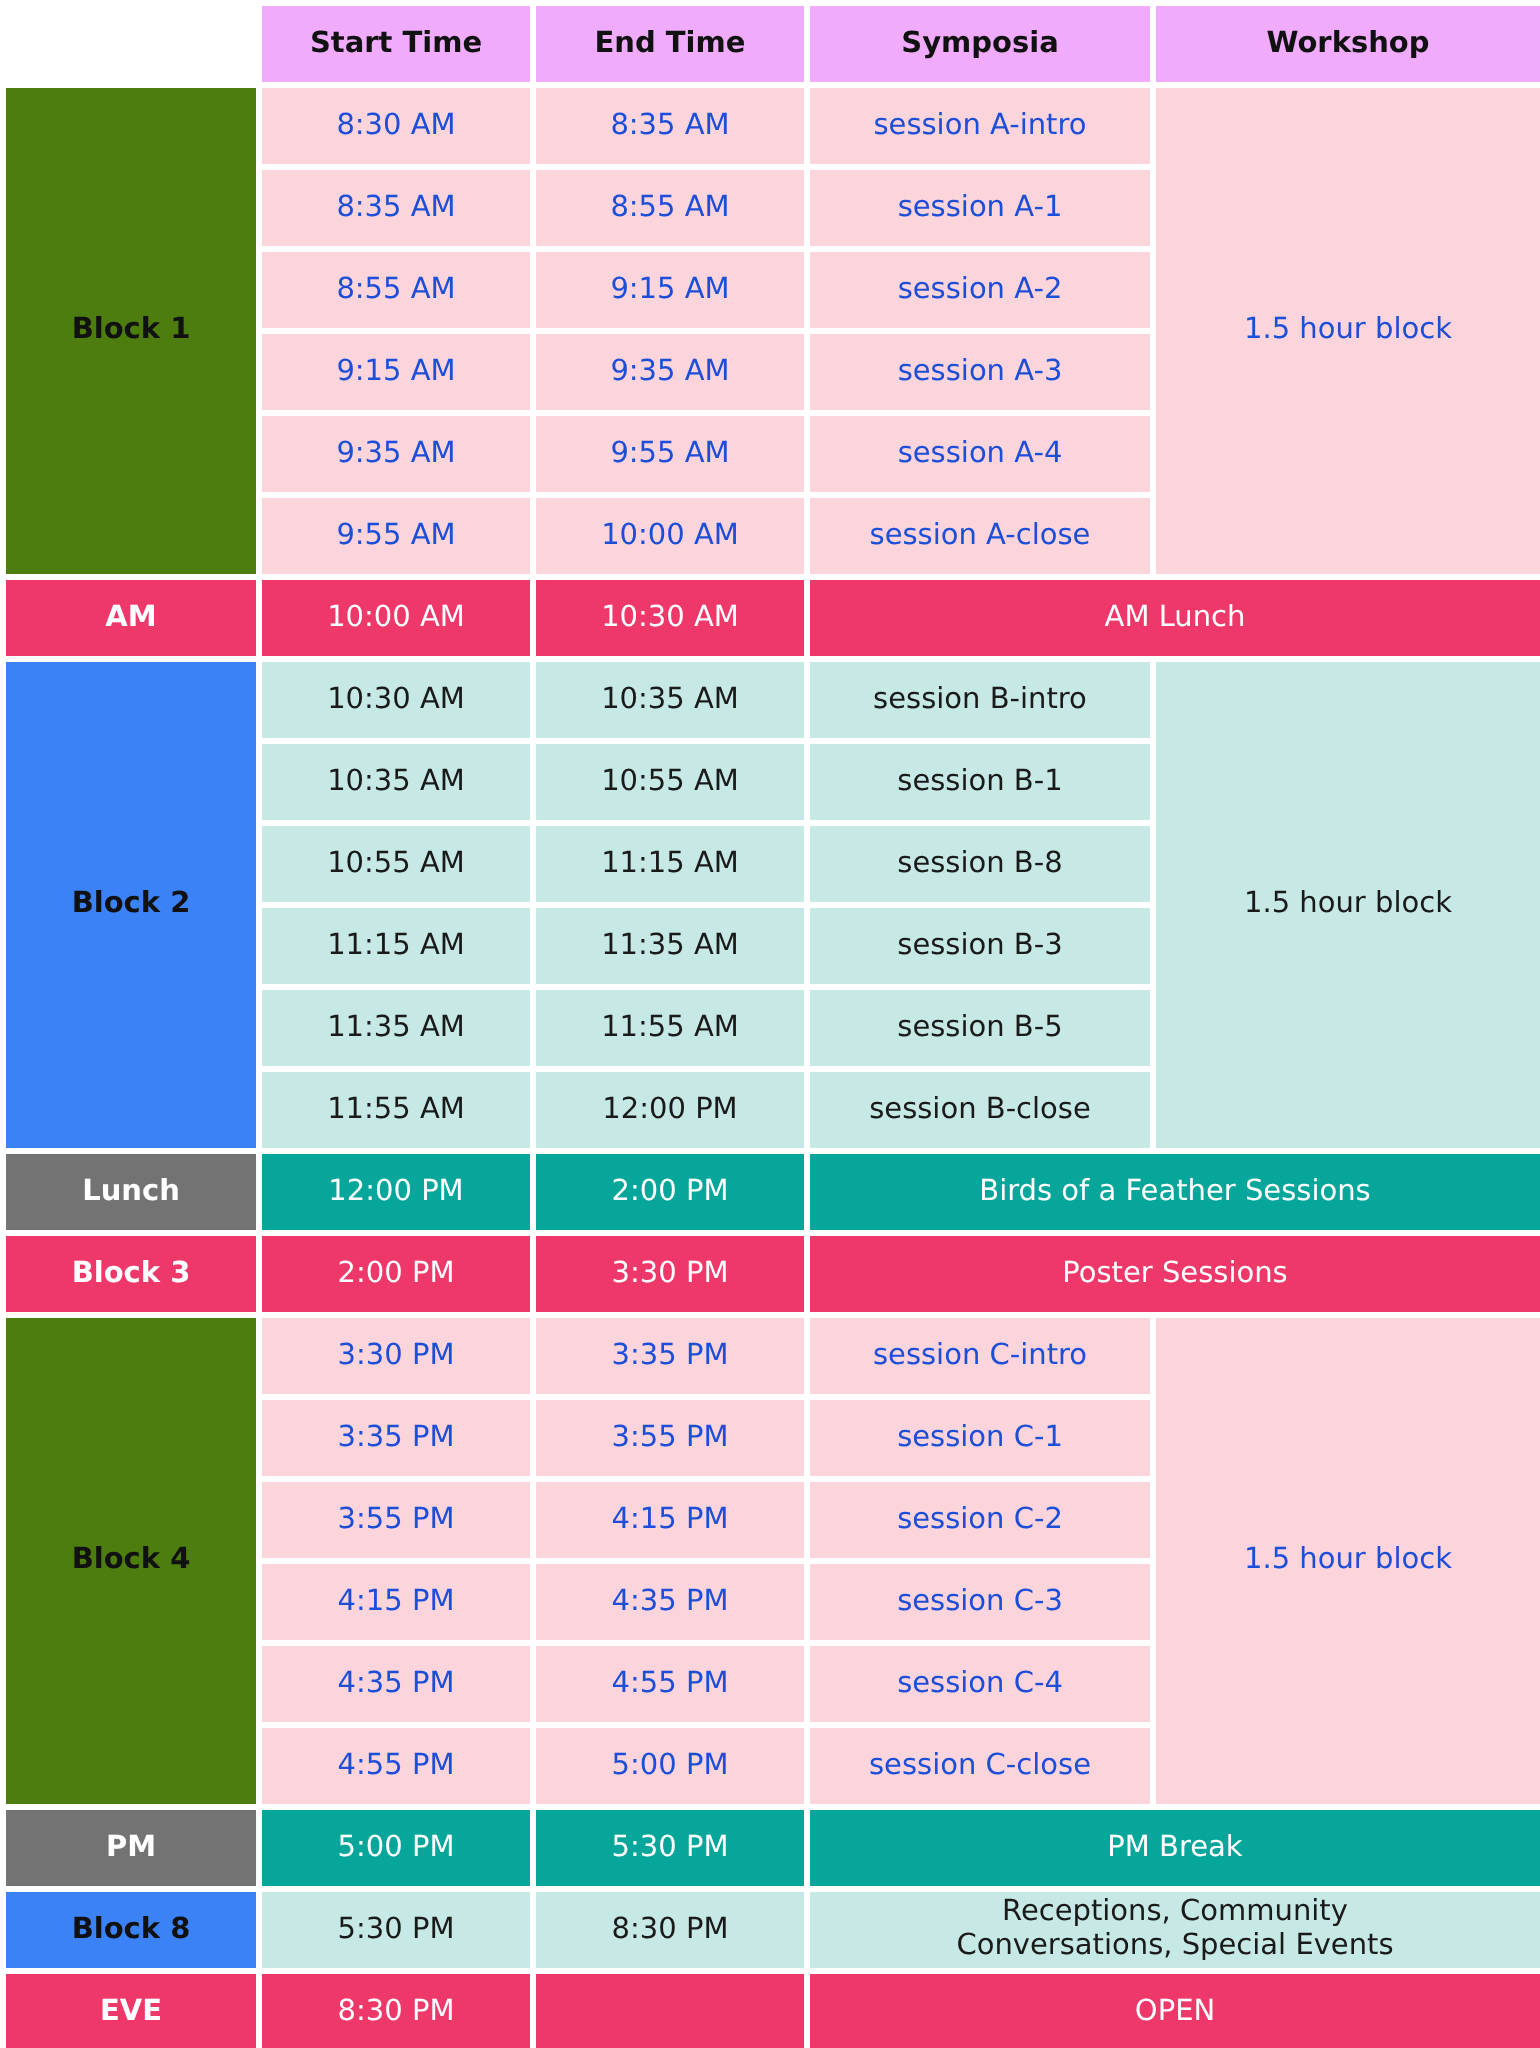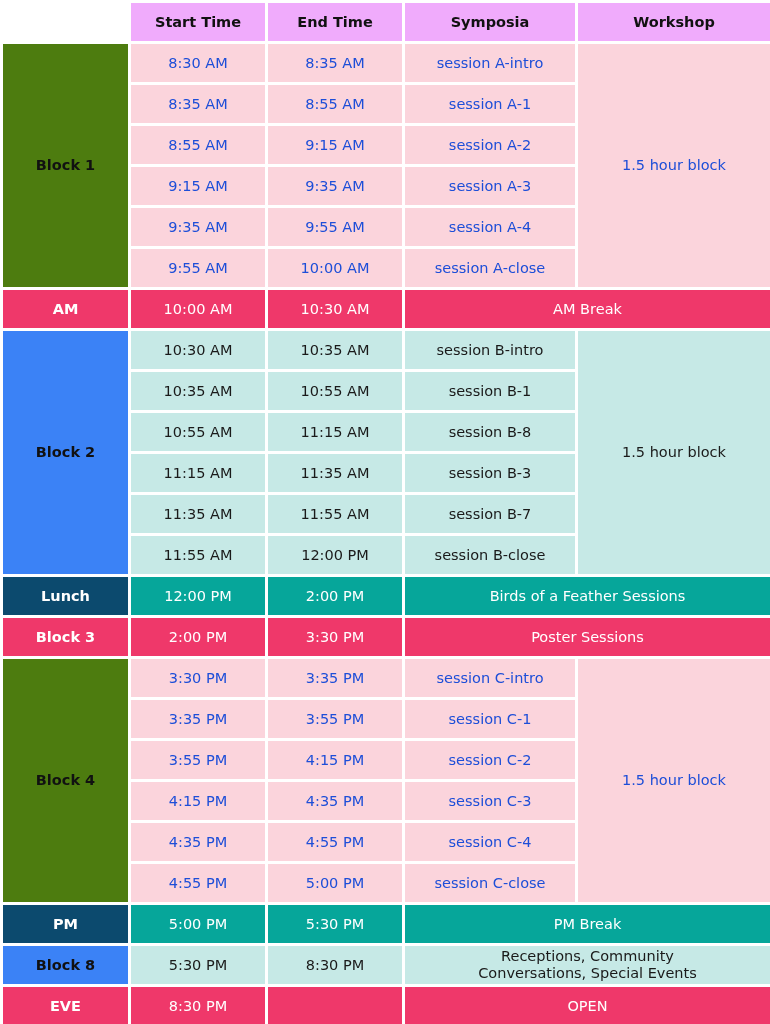--- a/index.html
+++ b/index.html
@@ -46,21 +46,21 @@
   }
   thead th.blank { background: #ffffff; }
 
   .pink      { background: #fbd4dc; color: #1d4ed8; }
   .pink-lbl  { background: #4d7c0f; color: #111111; font-weight: bold; font-size: 16px; }
   .red       { background: #ef386a; color: #ffffff; }
   .red-lbl   { background: #ef386a; color: #ffffff; font-weight: bold; font-size: 16px; }
   .mint      { background: #c6e9e6; color: #1a1a1a; }
   .mint-lbl  { background: #3b82f6; color: #111111; font-weight: bold; font-size: 16px; }
   .teal      { background: #06a69a; color: #ffffff; }
-  .teal-lbl  { background: #0c4a6e; color: #ffffff; font-weight: bold; font-size: 16px; }
+  .teal-lbl  { background: #737373; color: #ffffff; font-weight: bold; font-size: 16px; }
 
   .span-work { font-size: 14.5px; }
   .two-line { line-height: 1.35; }
 </style>
 </head>
 <body>
 
 <table class="schedule">
   <colgroup>
     <col class="c-block">
@@ -110,21 +110,21 @@
     <tr>
       <td class="pink">9:55 AM</td>
       <td class="pink">10:00 AM</td>
       <td class="pink">session A-close</td>
     </tr>
 
     <tr>
       <td class="red-lbl">AM</td>
       <td class="red">10:00 AM</td>
       <td class="red">10:30 AM</td>
-      <td class="red" colspan="2">AM Break</td>
+      <td class="red" colspan="2">AM Lunch</td>
     </tr>
 
     <tr>
       <td class="mint-lbl" rowspan="6">Block 2</td>
       <td class="mint">10:30 AM</td>
       <td class="mint">10:35 AM</td>
       <td class="mint">session B-intro</td>
       <td class="mint span-work" rowspan="6">1.5 hour block</td>
     </tr>
     <tr>
@@ -138,21 +138,21 @@
       <td class="mint">session B-8</td>
     </tr>
     <tr>
       <td class="mint">11:15 AM</td>
       <td class="mint">11:35 AM</td>
       <td class="mint">session B-3</td>
     </tr>
     <tr>
       <td class="mint">11:35 AM</td>
       <td class="mint">11:55 AM</td>
-      <td class="mint">session B-7</td>
+      <td class="mint">session B-5</td>
     </tr>
     <tr>
       <td class="mint">11:55 AM</td>
       <td class="mint">12:00 PM</td>
       <td class="mint">session B-close</td>
     </tr>
 
     <tr>
       <td class="teal-lbl">Lunch</td>
       <td class="teal">12:00 PM</td>

